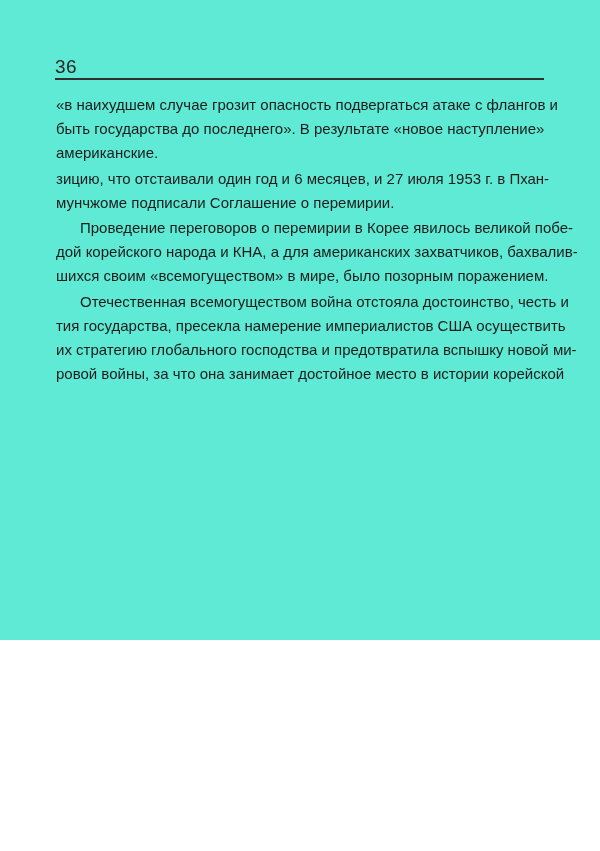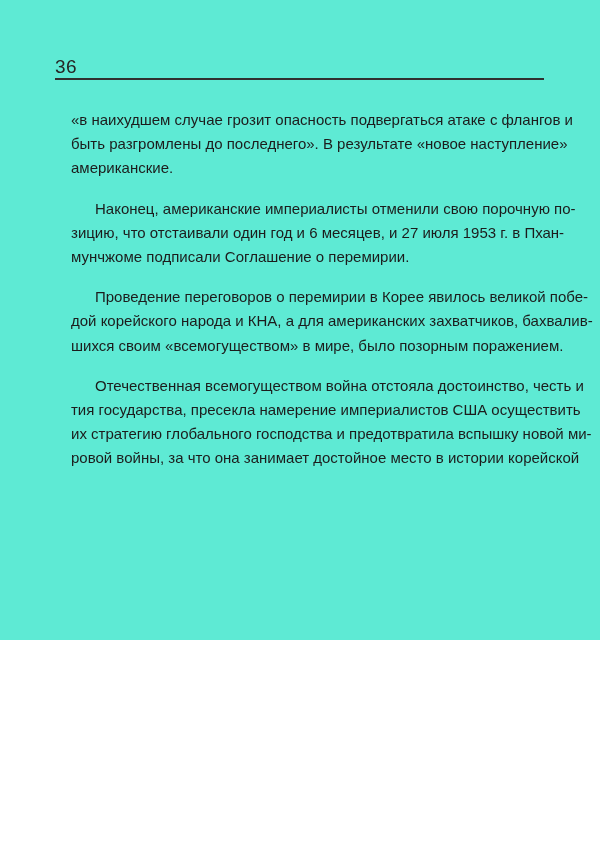--- a/index.html
+++ b/index.html
@@ -42,21 +42,21 @@
   }
   .body-text {
     position: absolute;
     left: 55px;
     top: 92px;
     width: 488px;
     font-size: 15px;
     line-height: 24.2px;
   }
   .para {
-    margin: 16px;
+    margin: 1px;
     padding: 0;
   }
   .line {
     height: 24.2px;
     text-align: justify;
     text-align-last: justify;
     white-space: nowrap;
     overflow: visible;
   }
   .line.last {
@@ -70,25 +70,24 @@
 <body>
 
 <div class="page">
   <div class="page-header">
     <span class="page-number">36</span>
   </div>
   <div class="header-rule"></div>
   <div class="body-text" id="body-text">
       <div class="para">
         <div class="line">«в наихудшем случае грозит опасность подвергаться атаке с флангов и</div>
-        <div class="line">быть разгромлены до последнего». В результате «новое наступление»</div>
+        <div class="line">быть государства до последнего». В результате «новое наступление»</div>
         <div class="line last">американские.</div>
       </div>
       <div class="para">
-        <div class="line indent">Наконец, американские империалисты отменили свою порочную по-</div>
         <div class="line">зицию, что отстаивали один год и 6 месяцев, и 27 июля 1953 г. в Пхан-</div>
         <div class="line last">мунчжоме подписали Соглашение о перемирии.</div>
       </div>
       <div class="para">
         <div class="line indent">Проведение переговоров о перемирии в Корее явилось великой побе-</div>
         <div class="line">дой корейского народа и КНА, а для американских захватчиков, бахвалив-</div>
         <div class="line last">шихся своим «всемогуществом» в мире, было позорным поражением.</div>
       </div>
       <div class="para">
         <div class="line indent">Отечественная всемогуществом война отстояла достоинство, честь и</div>

